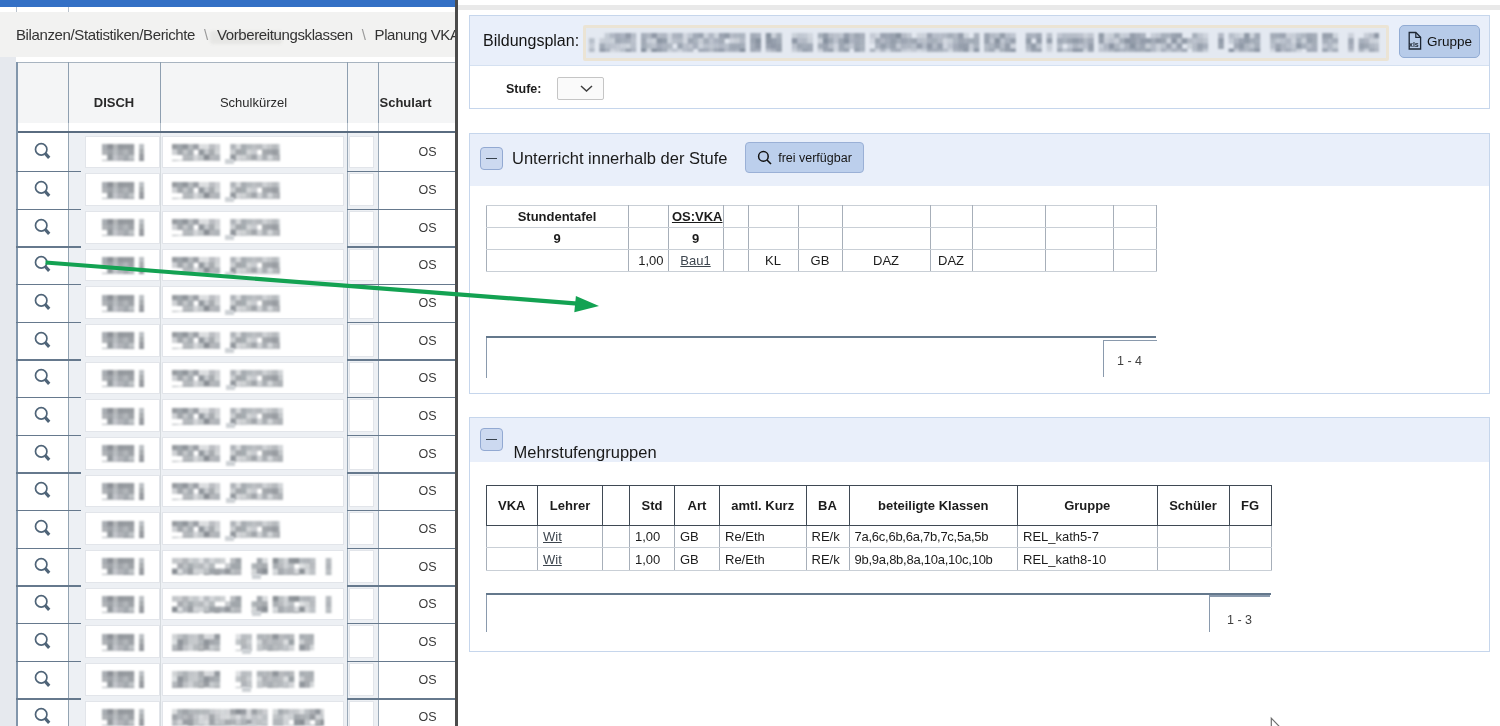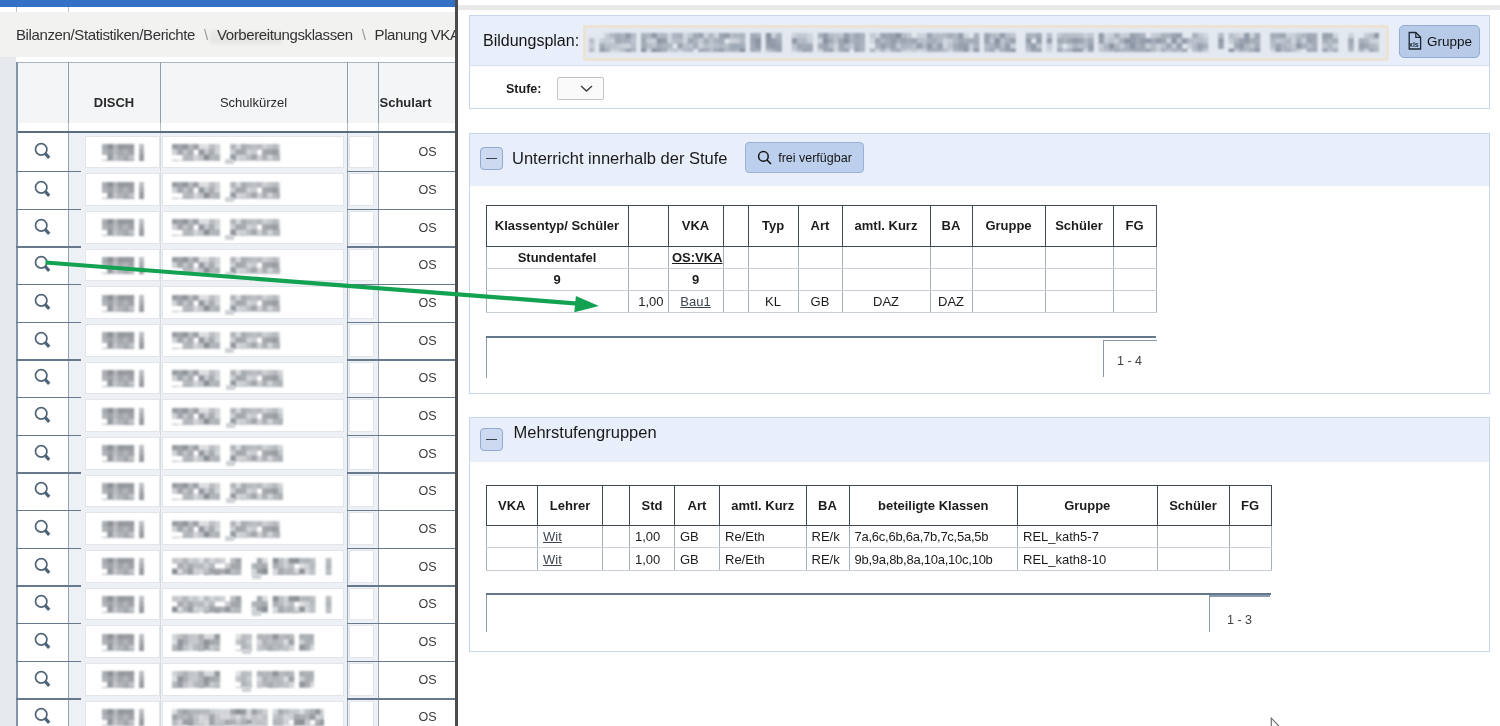--- a/index.html
+++ b/index.html
@@ -1249,33 +1249,20 @@
         <col style="width:25px">
         <col style="width:50px">
         <col style="width:44px">
         <col style="width:88px">
         <col style="width:42px">
         <col style="width:73px">
         <col style="width:68px">
         <col style="width:43px">
       </colgroup>
 <tbody>
-        <tr style="height:41px">
-          <th style="border:1.4px solid #3f4954;font-size:13px;background:#fff">Klassentyp/ Schüler</th>
-          <th style="border:1.4px solid #3f4954;font-size:13px;background:#fff"></th>
-          <th style="border:1.4px solid #3f4954;font-size:13px;background:#fff">VKA</th>
-          <th style="border:1.4px solid #3f4954;font-size:13px;background:#fff"></th>
-          <th style="border:1.4px solid #3f4954;font-size:13px;background:#fff">Typ</th>
-          <th style="border:1.4px solid #3f4954;font-size:13px;background:#fff">Art</th>
-          <th style="border:1.4px solid #3f4954;font-size:13px;background:#fff">amtl. Kurz</th>
-          <th style="border:1.4px solid #3f4954;font-size:13px;background:#fff">BA</th>
-          <th style="border:1.4px solid #3f4954;font-size:13px;background:#fff">Gruppe</th>
-          <th style="border:1.4px solid #3f4954;font-size:13px;background:#fff">Schüler</th>
-          <th style="border:1.4px solid #3f4954;font-size:13px;background:#fff">FG</th>
-        </tr>
 <tr style="height:22px">
           <td style="text-align:center"><b>Stundentafel</b></td>
           <td style="text-align:right;padding-right:4px"></td>
           <td style="text-align:right"><b style="text-decoration:underline">OS:VKA</b></td>
           <td style="text-align:center"></td>
           <td style="text-align:center"></td>
           <td style="text-align:center"></td>
           <td style="text-align:center"></td>
           <td style="text-align:center"></td>
           <td style="text-align:center"></td>
@@ -1312,21 +1299,21 @@
     </table>
 <div class="abs" style="left:485.5px;top:335.6px;width:670px;height:2.7px;background:#64788c"></div>
 <div class="abs" style="left:485.5px;top:338.3px;width:1.3px;height:40px;background:#8a9aad"></div>
 <div class="abs" style="left:1103px;top:339.8px;width:53.5px;height:1.3px;background:#8a9aad"></div>
 <div class="abs" style="left:1103px;top:339.8px;width:1.3px;height:37.5px;background:#8a9aad"></div>
 <div class="abs" style="left:1103px;top:354px;width:53px;text-align:center;font-size:12.5px;color:#3f3f3f">1 - 4</div>
 <div class="abs" style="left:469px;top:417px;width:1021px;height:234.5px;border:1px solid #c6d6ec;background:#fff"></div>
 <div class="abs" style="left:470px;top:418px;width:1019px;height:44px;background:#e9effa"></div>
 <div class="abs" style="left:480px;top:428px;width:23px;height:23px;background:#ccd9f0;border:1px solid #92a9d2;border-radius:4px"></div>
 <div class="abs" style="left:486px;top:438.6px;width:11px;height:1.9px;background:#37424e"></div>
-<div class="abs" style="left:513.5px;top:423px;font-size:16.5px;color:#191919">Mehrstufengruppen</div>
+<div class="abs" style="left:513.5px;top:443px;font-size:16.5px;color:#191919">Mehrstufengruppen</div>
 <table class="abs" style="left:485.5px;top:485.2px;width:785px;font-size:13px;color:#1c1c1c">
 <colgroup>
         <col style="width:51.5px">
         <col style="width:65px">
         <col style="width:27px">
         <col style="width:45px">
         <col style="width:45px">
         <col style="width:86.5px">
         <col style="width:43px">
         <col style="width:168.5px">

